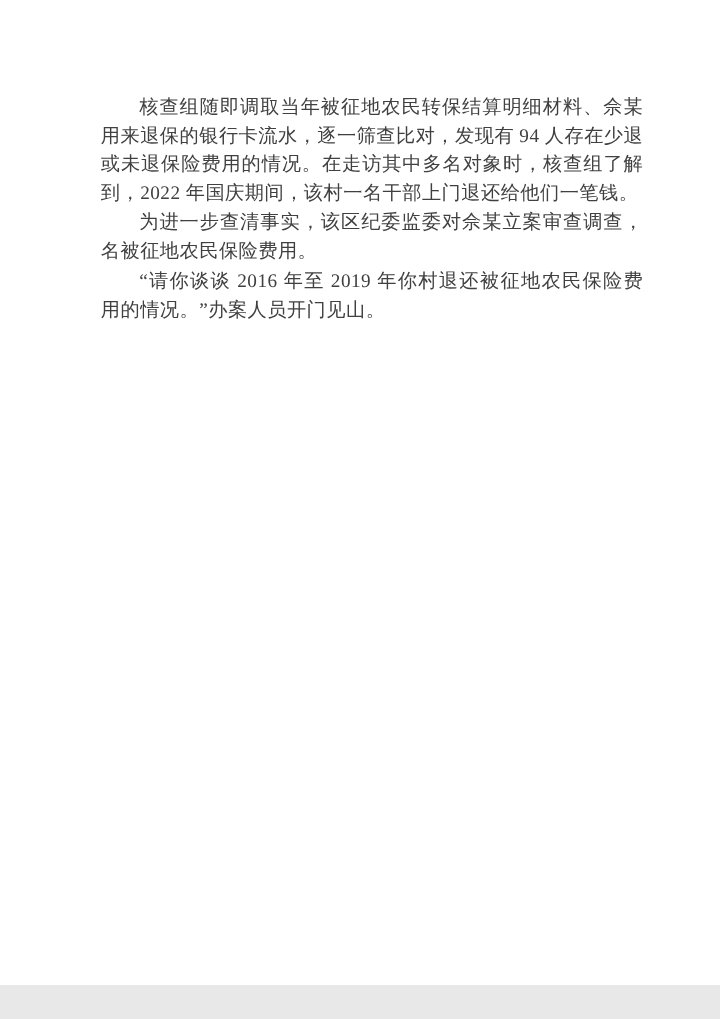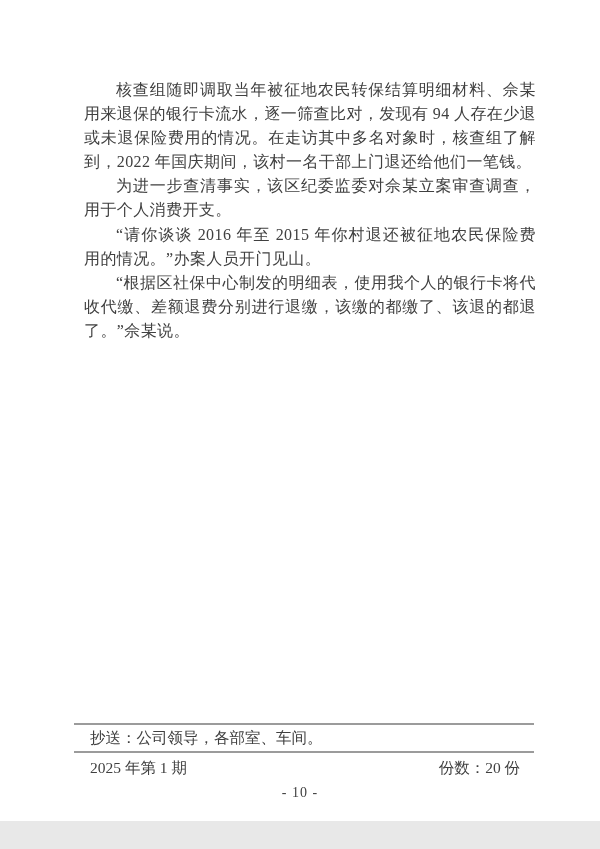--- a/index.html
+++ b/index.html
@@ -65,30 +65,19 @@
     letter-spacing: 1px;
   }
 </style>
 </head>
 <body>
 
 <div class="page">
 
   <div class="body-text">
     <p>核查组随即调取当年被征地农民转保结算明细材料、佘某用来退保的银行卡流水，逐一筛查比对，发现有 94 人存在少退或未退保险费用的情况。在走访其中多名对象时，核查组了解到，2022 年国庆期间，该村一名干部上门退还给他们一笔钱。</p>
-    <p>为进一步查清事实，该区纪委监委对佘某立案审查调查，用于个人消费开支。</p>
-    <p>“请你谈谈 2016 年至 2015 年你村退还被征地农民保险费用的情况。”办案人员开门见山。</p>
-    <p>“根据区社保中心制发的明细表，使用我个人的银行卡将代收代缴、差额退费分别进行退缴，该缴的都缴了、该退的都退了。”佘某说。</p>
+    <p>为进一步查清事实，该区纪委监委对佘某立案审查调查，名被征地农民保险费用。</p>
+    <p>“请你谈谈 2016 年至 2019 年你村退还被征地农民保险费用的情况。”办案人员开门见山。</p>
   </div>
 
-  <div class="footer">
-    <div class="rule"></div>
-    <div class="cc-line">抄送：公司领导，各部室、车间。</div>
-    <div class="rule"></div>
-    <div class="issue-row">
-      <span>2025 年第 1 期</span>
-      <span>份数：20 份</span>
-    </div>
-  </div>
 
-  <div class="page-number">- 10 -</div>
 
 </div>
 
 </body></html>

